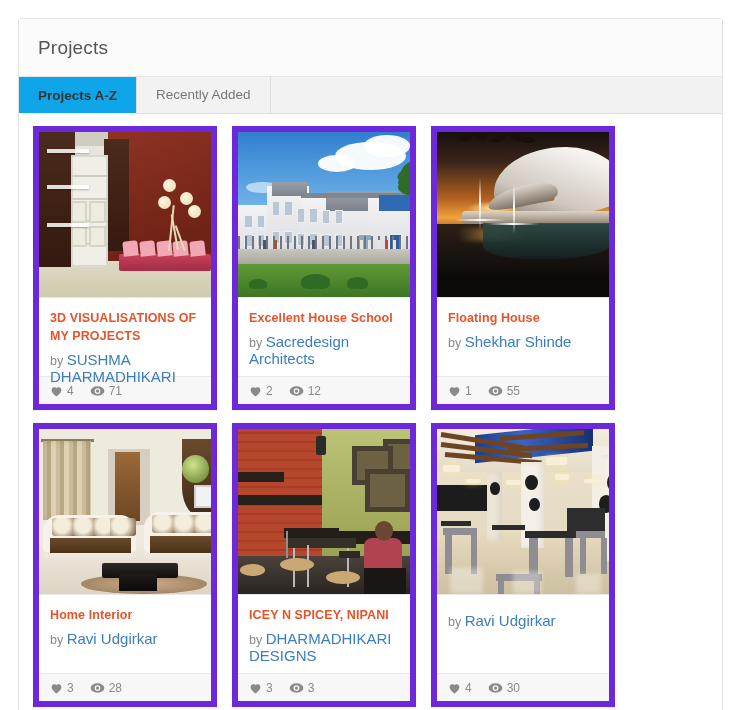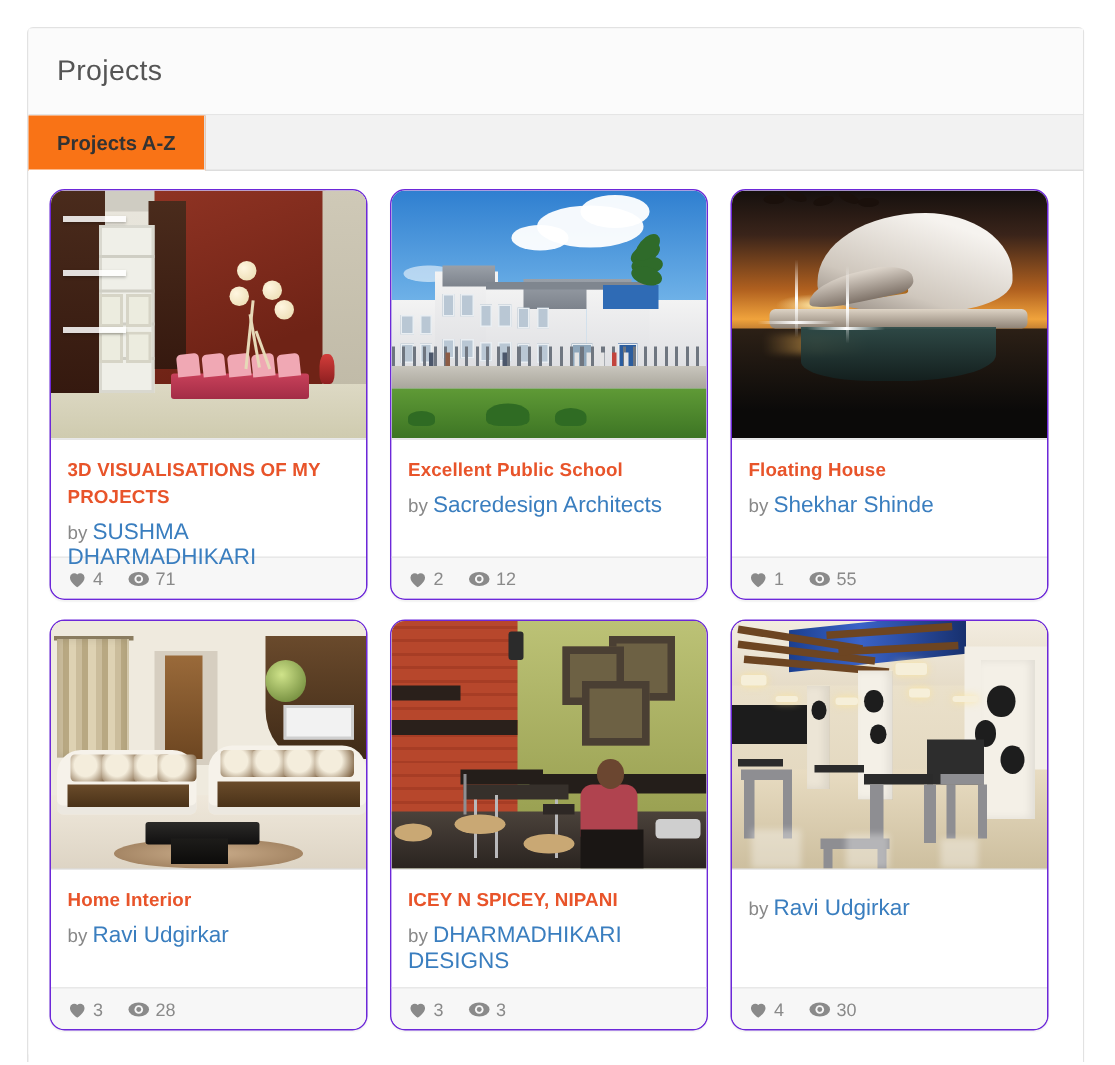--- a/index.html
+++ b/index.html
@@ -71,42 +71,42 @@
     color: #777777;
     box-sizing: border-box;
     border-right: 1px solid #dddddd;
     cursor: pointer;
     white-space: nowrap;
   }
 
   .tab.first { border-left: none; }
 
   .tab.active {
-    background: #f97316;
+    background: #0ea5e9;
     color: #333333;
     font-weight: bold;
     border-bottom: 1px solid #ffffff;
     margin-bottom: -1px;
   }
 
   
   .card-grid {
     padding: 12px 14px 16px 14px;
     display: flex;
     flex-wrap: wrap;
     gap: 13px 15px;
     box-sizing: border-box;
     background: #ffffff;
   }
 
   .card {
-    width: 212px;
+    width: 184px;
     background: #ffffff;
-    border: 1px solid #6d28d9;
-    border-radius: 10px;
+    border: 6px solid #6d28d9;
+    border-radius: 0;
     box-shadow: 0 1px 1px rgba(0,0,0,0.05);
     overflow: hidden;
     box-sizing: border-box;
   }
 
   .card-thumb {
     position: relative;
     width: 210px;
     height: 165px;
     overflow: hidden;
@@ -328,20 +328,23 @@
 
   <div class="panel">
 
     <div class="panel-header">
       <div class="panel-title">Projects</div>
     </div>
 
     <div class="tab-bar">
       <div class="tab first active">
         <span>Projects A-Z</span>
+      </div>
+      <div class="tab">
+        <span>Recently Added</span>
       </div>
     </div>
 
     <div class="card-grid">
 
       <div class="card">
         <div class="card-thumb">
           <div class="scene s1">
             <div class="ceil"></div>
             <div class="backwall"></div>
@@ -459,21 +462,21 @@
             <div class="ppl" style="left:62%;background:#e4e4e4"></div>
             <div class="ppl" style="left:66%;background:#e4e4e4"></div>
             <div class="ppl" style="left:70%;background:#c2443c"></div>
             <div class="ppl" style="left:74%;background:#e4e4e4"></div>
             <div class="bush" style="left:30%;width:14%;height:9%"></div>
             <div class="bush" style="left:52%;width:10%;height:7%"></div>
             <div class="bush" style="left:5%;width:9%;height:6%"></div>
           </div>
         </div>
         <div class="card-body">
-          <a class="card-title" href="#">Excellent Public School</a>
+          <a class="card-title" href="#">Excellent House School</a>
           <div class="card-by">
             <span>by</span>
             <a class="card-author" href="#">Sacredesign Architects</a>
           </div>
         </div>
         <div class="card-footer">
           <div class="stat">
             <span class="ico">
               <svg width="13" height="12" viewBox="0 0 24 22">
                   <path fill="#8a8a8a" d="M12 21s-9-5.7-9-12A5.2 5.2 0 0 1 12 5.6 5.2 5.2 0 0 1 21 9c0 6.3-9 12-9 12z"></path>

